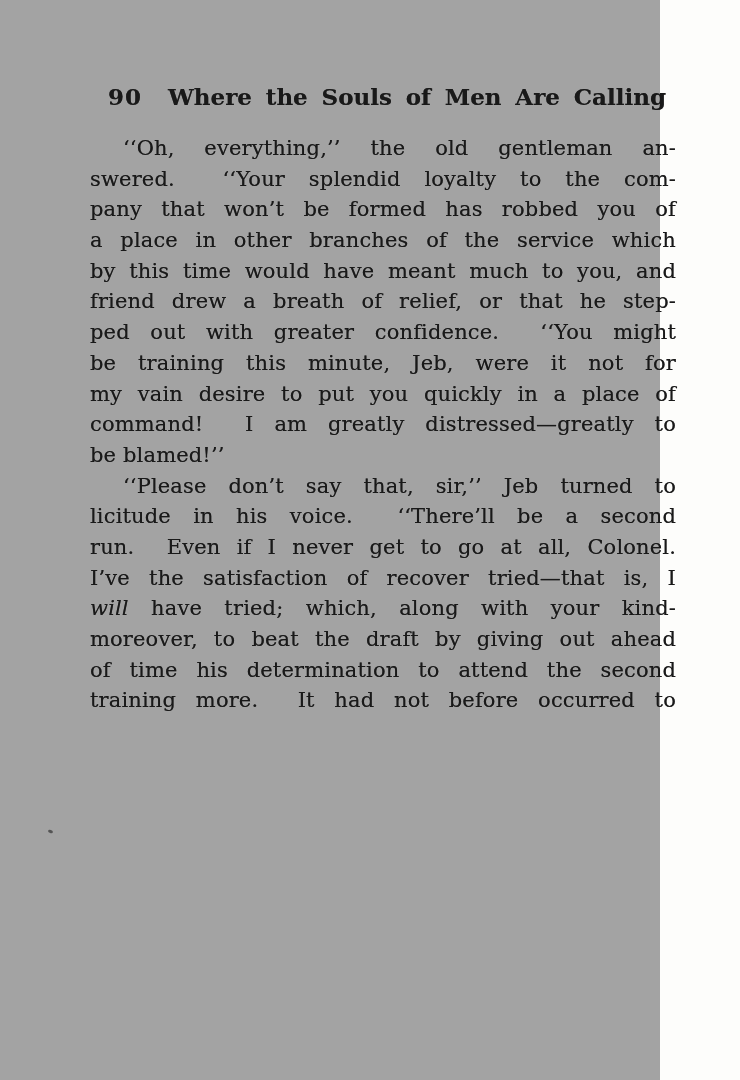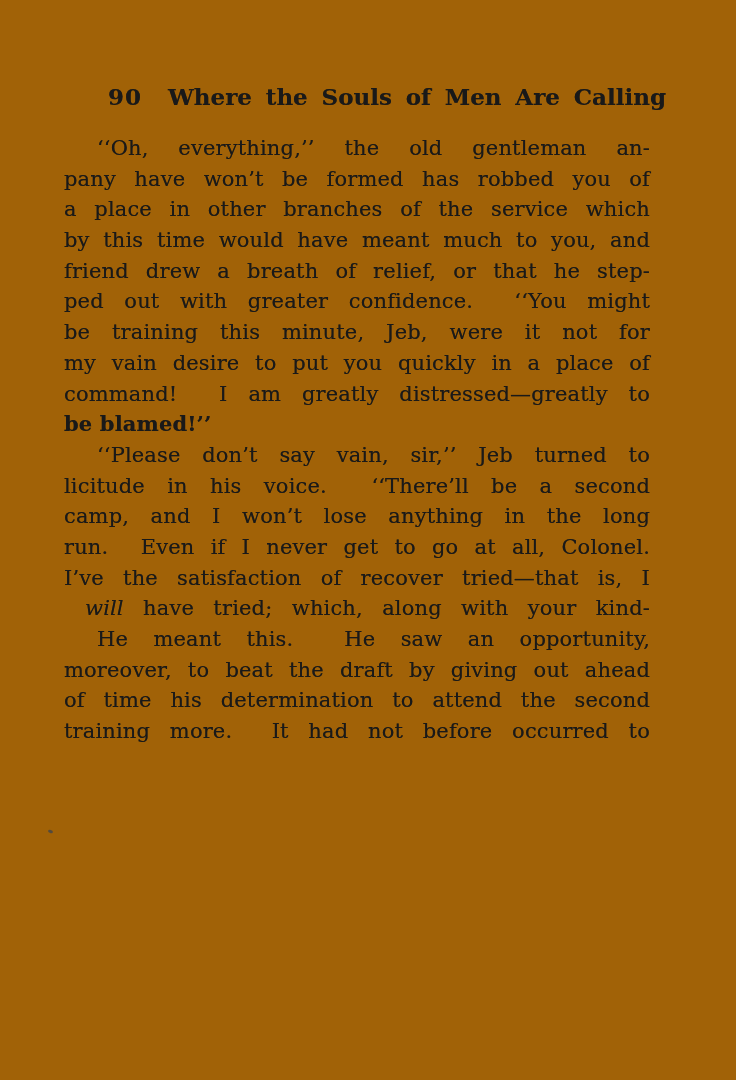--- a/index.html
+++ b/index.html
@@ -8,23 +8,23 @@
     padding: 0;
   }
   body {
     width: 740px;
     height: 1080px;
     background: #fdfdfb;
     overflow: hidden;
   }
   .page {
     position: relative;
-    width: 736px;
+    width: 660px;
     height: 1080px;
-    background: #a16207;
+    background: #a3a3a3;
     color: #191919;
     font-family: "DejaVu Serif", "Liberation Serif", serif;
     text-shadow: 0 0 0.45px rgba(25,25,25,0.6);
   }
   .running-head {
     position: absolute;
     left: 108px;
     top: 83px;
     width: 558px;
     display: flex;
@@ -38,46 +38,44 @@
     margin-right: 26px;
     flex: 0 0 auto;
   }
   .running-title {
     flex: 1 1 auto;
     text-align: justify;
     text-align-last: justify;
   }
   .text-block {
     position: absolute;
-    left: 64px;
+    left: 90px;
     top: 133px;
     width: 586px;
     font-size: 21px;
     line-height: 30.7px;
     letter-spacing: 0.15px;
   }
   .paragraph {
     margin: 0;
   }
   .line {
     white-space: pre-wrap;
     text-align: justify;
     text-align-last: justify;
     height: 30.7px;
   }
   .line.indent {
     text-indent: 33px;
   }
   .line.last {
     text-align-last: left;
-    font-weight: bold;
   }
   .line i {
     font-style: italic;
-    margin-left: 21px;
   }
   .speck {
     position: absolute;
     left: 48px;
     top: 830px;
     width: 5px;
     height: 3px;
     background: #474747;
     border-radius: 50%;
     transform: rotate(18deg);
@@ -90,40 +88,39 @@
 <div class="page">
 
   <header class="running-head">
     <span class="folio">90</span>
     <span class="running-title">Where the Souls of Men Are Calling</span>
   </header>
 
   <main class="text-block">
       <div class="paragraph">
         <div class="line indent">‘‘Oh, everything,’’ the old gentleman an-</div>
-        <div class="line">pany have won’t be formed has robbed you of</div>
+        <div class="line">swered.  ‘‘Your splendid loyalty to the com-</div>
+        <div class="line">pany that won’t be formed has robbed you of</div>
         <div class="line">a place in other branches of the service which</div>
         <div class="line">by this time would have meant much to you, and</div>
         <div class="line">friend drew a breath of relief, or that he step-</div>
         <div class="line">ped out with greater confidence.  ‘‘You might</div>
         <div class="line">be training this minute, Jeb, were it not for</div>
         <div class="line">my vain desire to put you quickly in a place of</div>
         <div class="line">command!  I am greatly distressed—greatly to</div>
         <div class="line last">be blamed!’’</div>
       </div>
       <div class="paragraph">
-        <div class="line indent">‘‘Please don’t say vain, sir,’’ Jeb turned to</div>
+        <div class="line indent">‘‘Please don’t say that, sir,’’ Jeb turned to</div>
         <div class="line">licitude in his voice.  ‘‘There’ll be a second</div>
-        <div class="line">camp, and I won’t lose anything in the long</div>
         <div class="line">run.  Even if I never get to go at all, Colonel.</div>
         <div class="line">I’ve the satisfaction of recover tried—that is, I</div>
         <div class="line"><i>will</i> have tried; which, along with your kind-</div>
       </div>
       <div class="paragraph">
-        <div class="line indent">He meant this.  He saw an opportunity,</div>
         <div class="line">moreover, to beat the draft by giving out ahead</div>
         <div class="line">of time his determination to attend the second</div>
         <div class="line">training more.  It had not before occurred to</div>
       </div>
     </main>
 
   <span class="speck"></span>
 
 </div>
 

